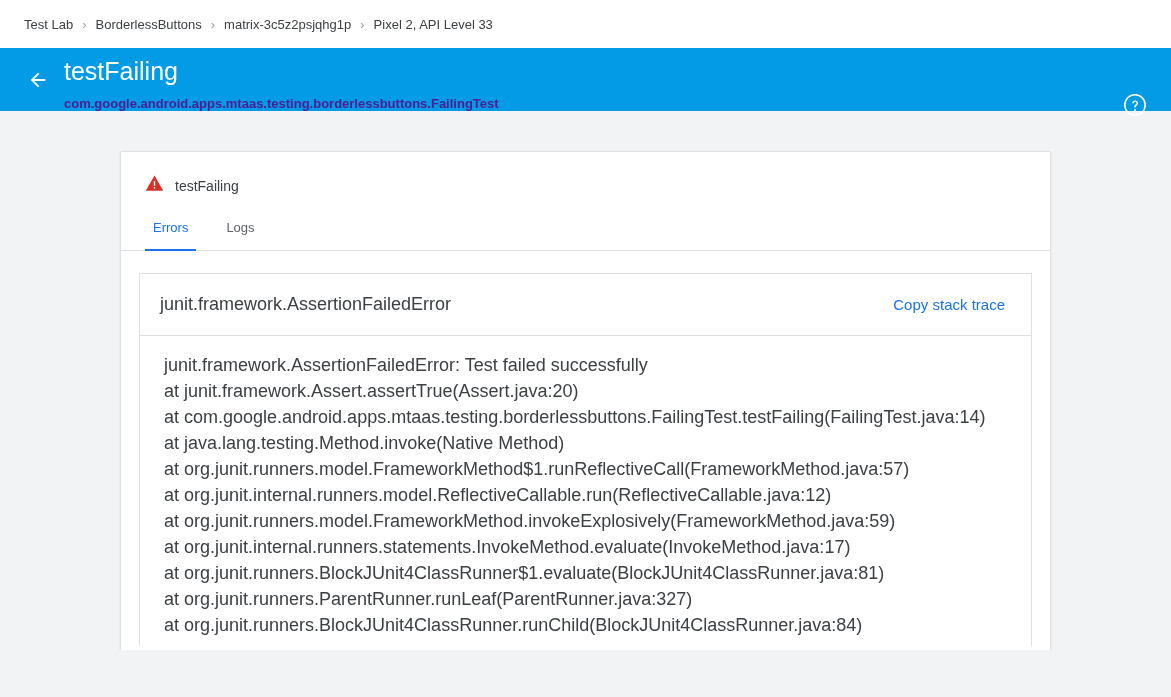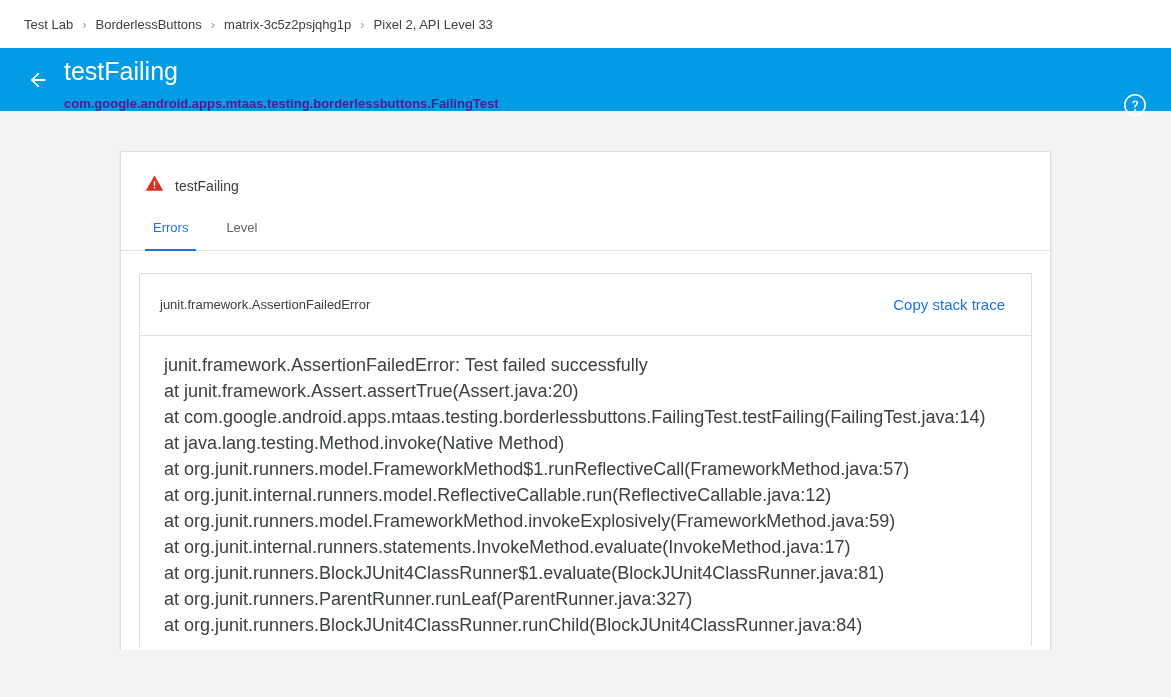--- a/index.html
+++ b/index.html
@@ -157,21 +157,21 @@
   }
   .trace-head {
     display: flex;
     align-items: center;
     justify-content: space-between;
     padding: 0 16px 0 20px;
     height: 62px;
     border-bottom: 1px solid #e0e0e0;
   }
   .trace-title {
-    font-size: 13px;
+    font-size: 18px;
     color: #3c4043;
   }
   .copy-btn {
     background: transparent;
     border: none;
     color: #1a73e8;
     font-size: 15px;
     font-family: "Liberation Sans", sans-serif;
     cursor: pointer;
     padding: 8px 10px;
@@ -235,21 +235,21 @@
           <path fill="#d93025" d="M1 21h22L12 2 1 21z"></path>
           <rect x="11.1" y="9" width="1.8" height="6" fill="#ffffff"></rect>
           <rect x="11.1" y="16.4" width="1.8" height="1.9" fill="#ffffff"></rect>
         </svg>
       </span>
       <span class="card-title">testFailing</span>
     </div>
 
     <div class="tabs">
       <button class="tab active">Errors</button>
-      <button class="tab">Level</button>
+      <button class="tab">Logs</button>
     </div>
 
     <div class="trace-panel">
       <div class="trace-head">
         <span class="trace-title">junit.framework.AssertionFailedError</span>
         <button class="copy-btn">Copy stack trace</button>
       </div>
       <div class="trace-body">
         <div class="trace-line">junit.framework.AssertionFailedError: Test failed successfully</div>
         <div class="trace-line">at junit.framework.Assert.assertTrue(Assert.java:20)</div>

